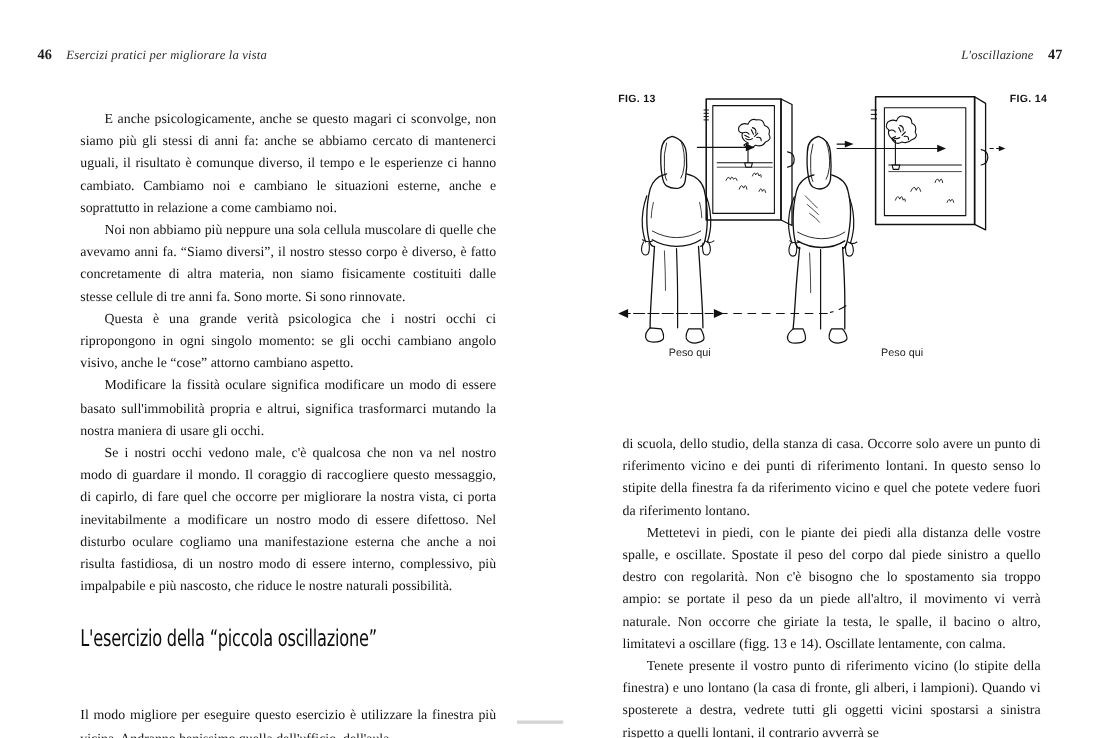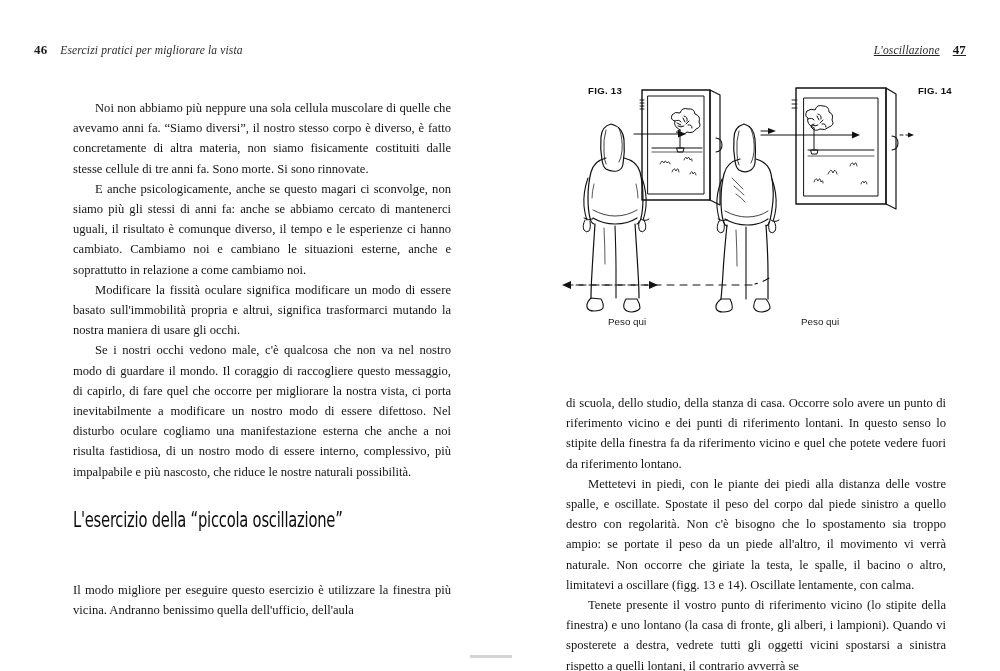--- a/index.html
+++ b/index.html
@@ -33,21 +33,21 @@
   
   .runhead {
     position: absolute;
     top: 30px;
     font-size: 11.5px;
     letter-spacing: 0.15px;
     white-space: nowrap;
     color: #232323;
   }
   .runhead-left  { left: 34px; }
-  .runhead-right { right: 34px; text-align: right; text-decoration: underline; }
+  .runhead-right { right: 34px; text-align: right; }
   .folio {
     font-family: "Liberation Serif", serif;
     font-weight: bold;
     font-size: 13px;
     font-style: normal;
     color: #1a1a1a;
   }
   .runhead-title {
     font-style: italic;
     font-size: 11.5px;
@@ -105,21 +105,20 @@
     width: 400px;
     height: 255px;
   }
   .fig-label {
     position: absolute;
     font-family: "Liberation Sans", sans-serif;
     font-weight: bold;
     font-size: 9.6px;
     letter-spacing: 0.3px;
     color: #111;
-    margin-left: 26px;
   }
   .fig-label-13 { left: 6px;  top: 7px; }
   .fig-label-14 { right: 4px; top: 7px; text-align: right; }
   .fig-caption {
     position: absolute;
     font-family: "Liberation Sans", sans-serif;
     font-size: 9.8px;
     color: #1a1a1a;
     white-space: nowrap;
     text-align: right;
@@ -148,22 +147,23 @@
 
 <div class="spread">
 
   <div class="page page-left">
 
     <div class="runhead runhead-left">
       <span class="folio">46</span><span class="runhead-title">Esercizi pratici per migliorare la vista</span>
     </div>
 
     <div class="col col-left">
+      <p>E anche psicologicamente, anche se questo magari ci sconvolge, non siamo più gli stessi di anni fa: anche se abbiamo cercato di mantenerci uguali, il risultato è comunque diverso, il tempo e le esperienze ci hanno cambiato. Cambiamo noi e cambiano le situazioni esterne, anche e soprattutto in relazione a come cambiamo noi.</p>
       <p>Noi non abbiamo più neppure una sola cellula muscolare di quelle che avevamo anni fa. “Siamo diversi”, il nostro stesso corpo è diverso, è fatto concretamente di altra materia, non siamo fisicamente costituiti dalle stesse cellule di tre anni fa. Sono morte. Si sono rinnovate.</p>
-      <p>E anche psicologicamente, anche se questo magari ci sconvolge, non siamo più gli stessi di anni fa: anche se abbiamo cercato di mantenerci uguali, il risultato è comunque diverso, il tempo e le esperienze ci hanno cambiato. Cambiamo noi e cambiano le situazioni esterne, anche e soprattutto in relazione a come cambiamo noi.</p>
+      <p>Questa è una grande verità psicologica che i nostri occhi ci ripropongono in ogni singolo momento: se gli occhi cambiano angolo visivo, anche le “cose” attorno cambiano aspetto.</p>
       <p>Modificare la fissità oculare significa modificare un modo di essere basato sull'immobilità propria e altrui, significa trasformarci mutando la nostra maniera di usare gli occhi.</p>
       <p>Se i nostri occhi vedono male, c'è qualcosa che non va nel nostro modo di guardare il mondo. Il coraggio di raccogliere questo messaggio, di capirlo, di fare quel che occorre per migliorare la nostra vista, ci porta inevitabilmente a modificare un nostro modo di essere difettoso. Nel disturbo oculare cogliamo una manifestazione esterna che anche a noi risulta fastidiosa, di un nostro modo di essere interno, complessivo, più impalpabile e più nascosto, che riduce le nostre naturali possibilità.</p>
 
       <h2 class="section-title">L'esercizio della “piccola oscillazione”</h2>
 
       <p class="noindent">Il modo migliore per eseguire questo esercizio è utilizzare la finestra più vicina. Andranno benissimo quella dell'ufficio, dell'aula</p>
     </div>
   </div>
 
   <div class="page page-right">

